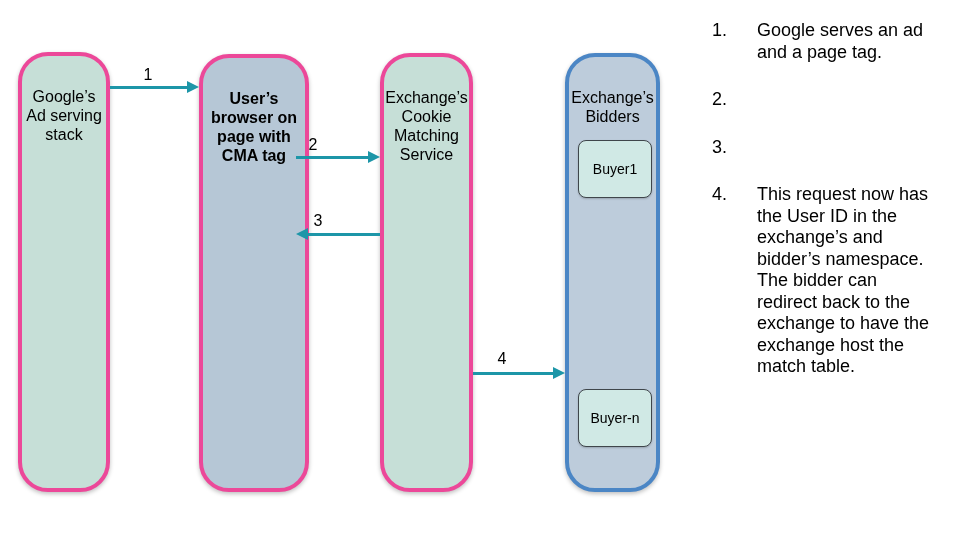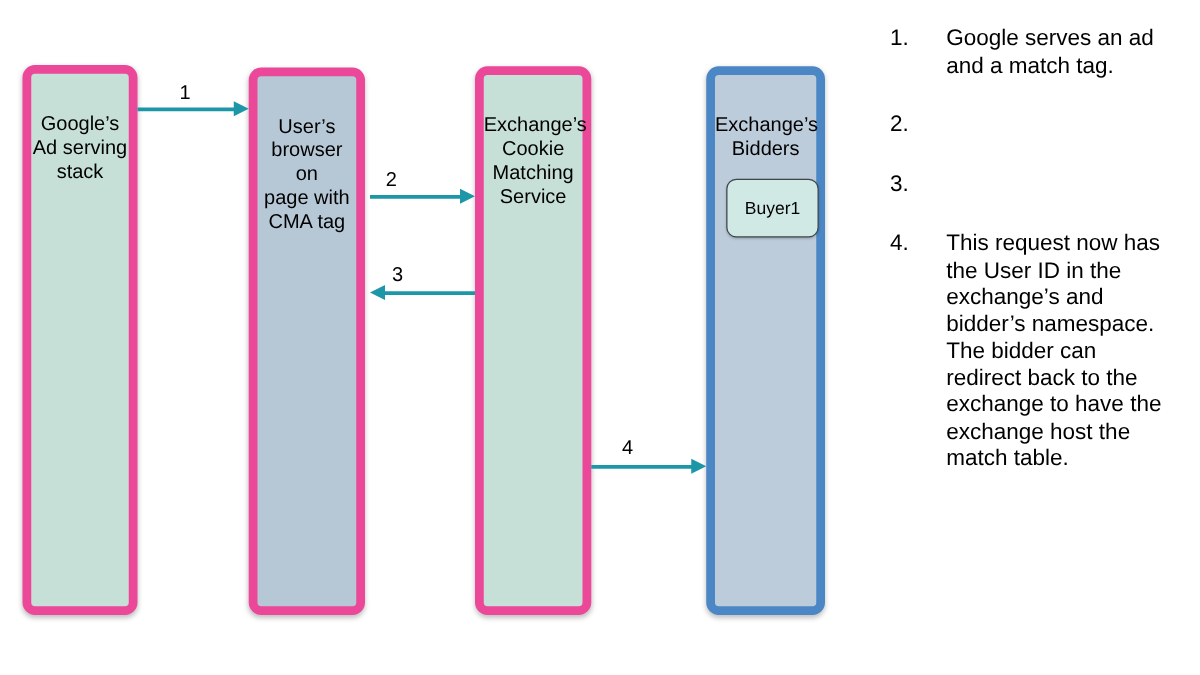--- a/index.html
+++ b/index.html
@@ -9,39 +9,39 @@
     height: 540px;
     background: #ffffff;
     font-family: "Liberation Sans", "DejaVu Sans", sans-serif;
     color: #000000;
     overflow: hidden;
   }
   
   .node {
     position: absolute;
     box-sizing: border-box;
-    border-radius: 10px;
-    border: 7px solid #ec4899;
+    border-radius: 30px;
+    border: 4px solid #ec4899;
     box-shadow: 0 2px 4px rgba(0,0,0,0.25);
     text-align: center;
     font-size: 16px;
     line-height: 19px;
     padding-top: 12px;
     white-space: pre-line;
   }
   .node.green { background: #c6dfd7; }
   .node.blue  { background: #b6c7d6; }
   #node-bidders { background: #bdccdb; border-color: #4b86c5; }
 
   .buyer {
     position: absolute;
     box-sizing: border-box;
     left: 9px;
     width: 74px;
-    height: 47px;
+    height: 58px;
     background: #d0e9e5;
     border: 1px solid #3f464b;
     border-radius: 8px;
     box-shadow: 0 1px 2px rgba(0,0,0,0.2);
     display: flex;
     align-items: center;
     justify-content: center;
     font-size: 14px;
     white-space: normal;
     padding-top: 0;
@@ -75,39 +75,42 @@
 <body>
 
 <div id="stage">
 
   <div class="node green" id="node-google" style="left:18px; top:52px; width:92px; height:440px;">
     <span>Google’s
 Ad serving
 stack</span>
   </div>
 
-  <div class="node blue" id="node-browser" style="left:199px; top:54px; width:93px; height:438px;">
+  <div class="node blue" id="node-browser" style="left:199px; top:54px; width:110px; height:438px;font-weight:bold;">
     <span>User’s
 browser on
 page with
 CMA tag</span>
   </div>
 
   <div class="node green" id="node-cm" style="left:380px; top:53px; width:93px; height:439px;">
     <span>Exchange’s
 Cookie
 Matching
 Service</span>
   </div>
 
   <div class="node blue" id="node-bidders" style="left:565px; top:53px; width:95px; height:439px;">
     <span>Exchange’s
 Bidders</span>
     <div class="buyer" style="top:83px;">
       <span>Buyer1</span>
+    </div>
+    <div class="buyer" style="top:332px;">
+      <span>Buyer-n</span>
     </div>
   </div>
 
   <div class="arrow-line" style="left:110px; top:86px; width:78px;"></div>
   <div class="arrow-head head-right" style="left:187px; top:81px;"></div>
   <div class="arrow-label" style="left:148px; top:66px;">1</div>
 
   <div class="arrow-line" style="left:296px; top:156px; width:73px;"></div>
   <div class="arrow-head head-right" style="left:368px; top:151px;"></div>
   <div class="arrow-label" style="left:313px; top:136px;">2</div>
@@ -117,21 +120,21 @@
   <div class="arrow-label" style="left:318px; top:212px;">3</div>
 
   <div class="arrow-line" style="left:473px; top:372px; width:81px;"></div>
   <div class="arrow-head head-right" style="left:553px; top:367px;"></div>
   <div class="arrow-label" style="left:502px; top:350px;">4</div>
 
   <div id="steps">
     <div class="step">
       <span class="step-num">1.</span>
       <span class="step-text">Google serves an ad
-and a match tag.</span>
+and a page tag.</span>
     </div>
     <div class="step">
       <span class="step-num">2.</span>
     </div>
     <div class="step">
       <span class="step-num">3.</span>
     </div>
     <div class="step">
       <span class="step-num">4.</span>
       <span class="step-text">This request now has

